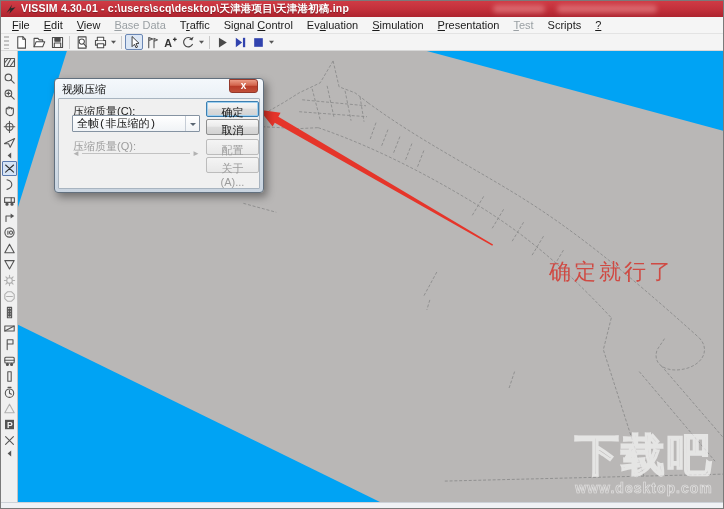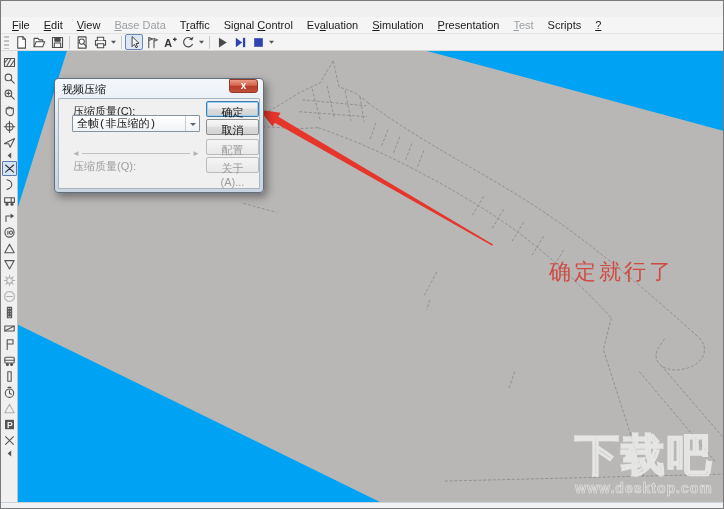--- a/index.html
+++ b/index.html
@@ -113,20 +113,28 @@
     border:1px solid #3c7fb1;box-shadow:0 0 0 1px #9fd0f0 inset;
   }
   .dbtn.disabled{color:#9c9c9c;border-color:#bcbcbc;
     background:linear-gradient(180deg,#f4f4f4,#e8e8e8);}
 </style>
 </head>
 <body>
 
 <div class="app">
 
+  <div class="titlebar">
+    <svg class="app-icon" viewBox="0 0 12 12">
+      <path d="M1.5,10 L7,1.5 L6,5.3 L10.5,4.3 L4.3,10.8 L5.5,6.8 Z" fill="#2a2a2a"></path>
+    </svg>
+    <span class="title-text">VISSIM 4.30-01 - c:\users\scq\desktop\天津港项目\天津港初稿.inp</span>
+    <div class="title-blur" style="left:492px;width:52px;"></div>
+    <div class="title-blur" style="left:556px;width:100px;"></div>
+  </div>
 
   <div class="menubar" id="menubar">
       <span class="menu-item"><u>F</u>ile</span>
       <span class="menu-item"><u>E</u>dit</span>
       <span class="menu-item"><u>V</u>iew</span>
       <span class="menu-item disabled"><u>B</u>ase Data</span>
       <span class="menu-item">T<u>r</u>affic</span>
       <span class="menu-item">Signal <u>C</u>ontrol</span>
       <span class="menu-item">Ev<u>a</u>luation</span>
       <span class="menu-item"><u>S</u>imulation</span>
@@ -496,21 +504,21 @@
     <div class="dlg-title">视频压缩</div>
     <div class="dlg-close">x</div>
     <div class="dlg-body">
       <div class="dlg-label" style="left:14px;top:5px;">压缩质量(C):</div>
       <div class="combo" style="top:16px;">
         <div class="combo-text">全帧(非压缩的)</div>
         <div class="combo-arrow">
             <i></i>
           </div>
       </div>
-      <div class="dlg-label disabled" style="left:14px;top:40px;margin-top:20px;">压缩质量(Q):</div>
+      <div class="dlg-label disabled" style="left:14px;top:40px;">压缩质量(Q):</div>
       <div class="slider" style="top:50px;">
         <span class="sl-arrow">◄</span>
         <span class="sl-track"></span>
         <span class="sl-arrow">►</span>
       </div>
       <button class="dbtn default" style="top:2px;">确定</button>
       <button class="dbtn" style="top:20px;">取消</button>
       <button class="dbtn disabled" style="top:40px;">配置(F)...</button>
       <button class="dbtn disabled" style="top:58px;">关于(A)...</button>
     </div>

